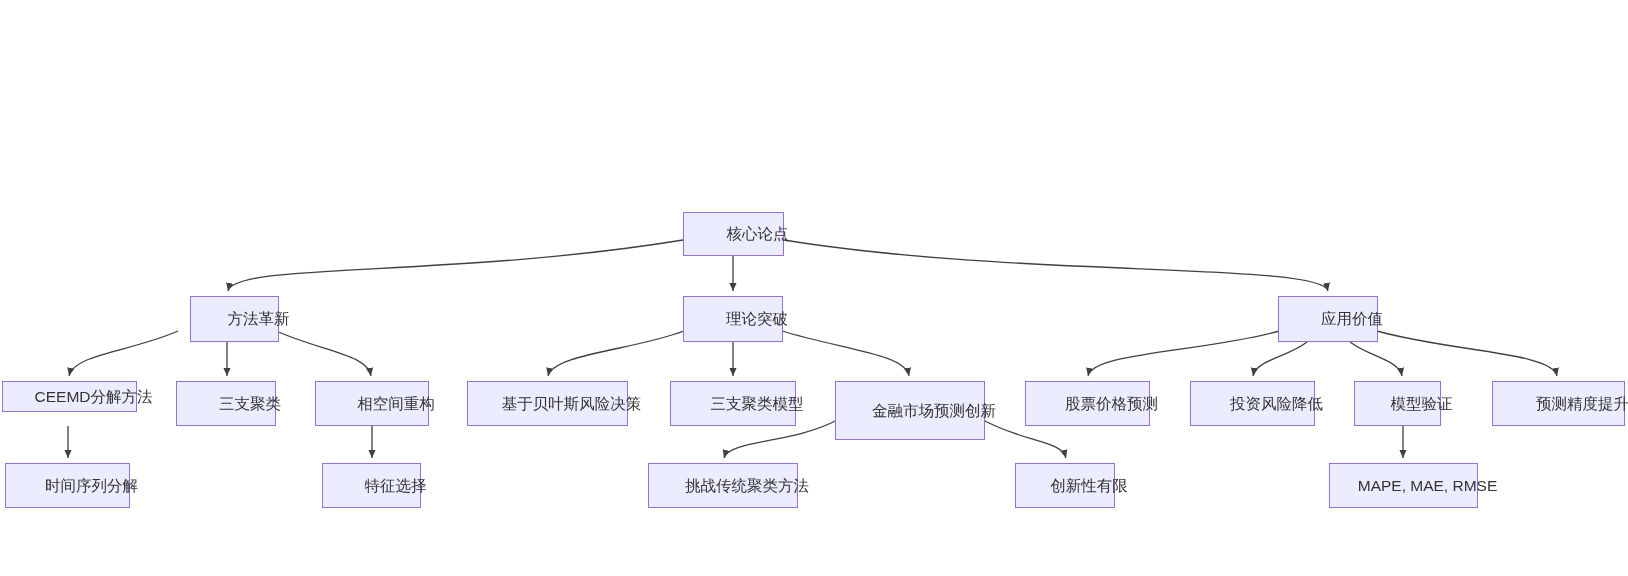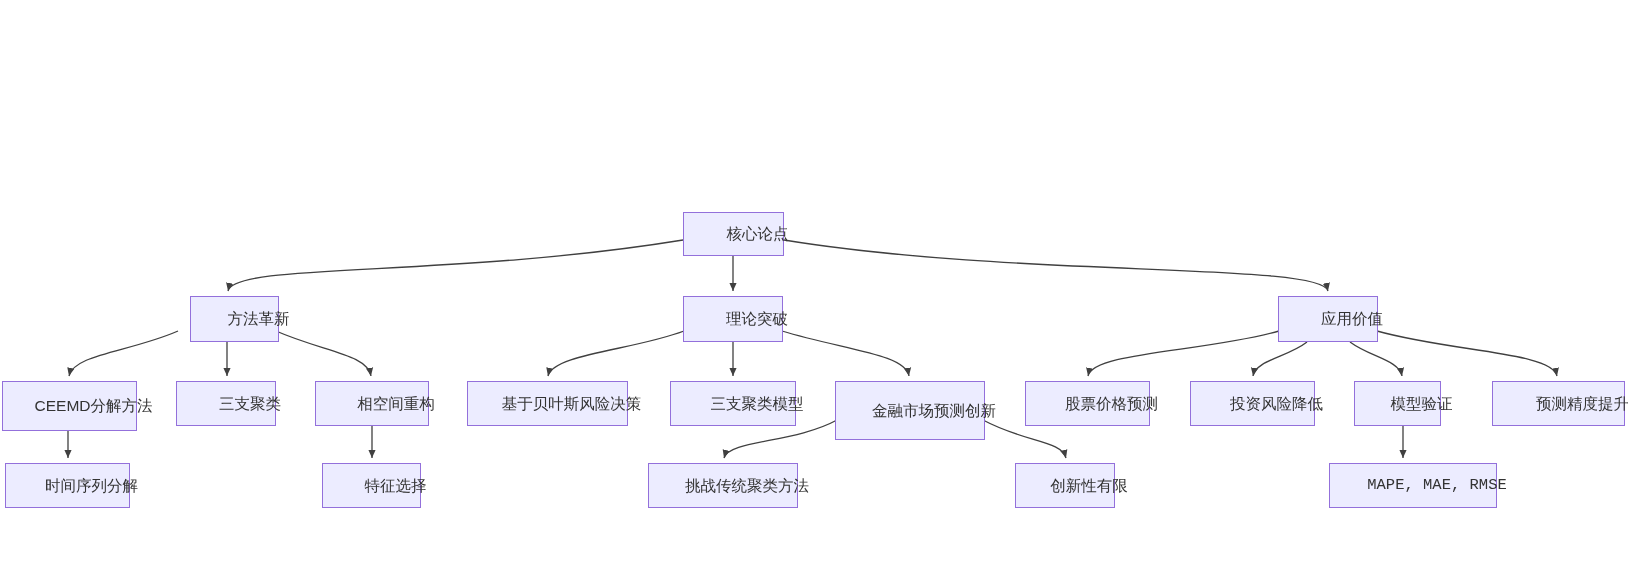--- a/index.html
+++ b/index.html
@@ -75,30 +75,30 @@
     <path class="edge" d="M 983 420 C 1026 443, 1061 440, 1066 458" marker-end="url(#arrow)"></path>
     <path class="edge" d="M 1403 426 L 1403 458" marker-end="url(#arrow)"></path>
   </svg>
 
   <div class="node" style="left:683px; top:212px; width:101px; height:44px;">核心论点</div>
 
   <div class="node" style="left:190px; top:296px; width:89px; height:46px;">方法革新</div>
   <div class="node" style="left:683px; top:296px; width:100px; height:46px;">理论突破</div>
   <div class="node" style="left:1278px; top:296px; width:100px; height:46px;">应用价值</div>
 
-  <div class="node" style="left:2px; top:381px; width:135px; height:50px;">CEEMD分解方法</div>
+  <div class="node" style="left:2px; top:381px; width:135px; height:31px;">CEEMD分解方法</div>
   <div class="node" style="left:176px; top:381px; width:100px; height:45px;">三支聚类</div>
   <div class="node" style="left:315px; top:381px; width:114px; height:45px;">相空间重构</div>
   <div class="node" style="left:467px; top:381px; width:161px; height:45px;">基于贝叶斯风险决策</div>
   <div class="node" style="left:670px; top:381px; width:126px; height:45px;">三支聚类模型</div>
   <div class="node" style="left:835px; top:381px; width:150px; height:59px;">金融市场预测创新</div>
   <div class="node" style="left:1025px; top:381px; width:125px; height:45px;">股票价格预测</div>
   <div class="node" style="left:1190px; top:381px; width:125px; height:45px;">投资风险降低</div>
   <div class="node" style="left:1354px; top:381px; width:87px; height:45px;">模型验证</div>
   <div class="node" style="left:1492px; top:381px; width:133px; height:45px;">预测精度提升</div>
 
   <div class="node" style="left:5px; top:463px; width:125px; height:45px;">时间序列分解</div>
   <div class="node" style="left:322px; top:463px; width:99px; height:45px;">特征选择</div>
   <div class="node" style="left:648px; top:463px; width:150px; height:45px;">挑战传统聚类方法</div>
   <div class="node" style="left:1015px; top:463px; width:100px; height:45px;">创新性有限</div>
-  <div class="node" style="left:1329px; top:463px; width:168px; height:45px;font-family:Liberation Mono, monospace;">MAPE, MAE, RMSE</div>
+  <div class="node" style="left:1329px; top:463px; width:149px; height:45px;">MAPE, MAE, RMSE</div>
 
 </div>
 
 </body></html>

